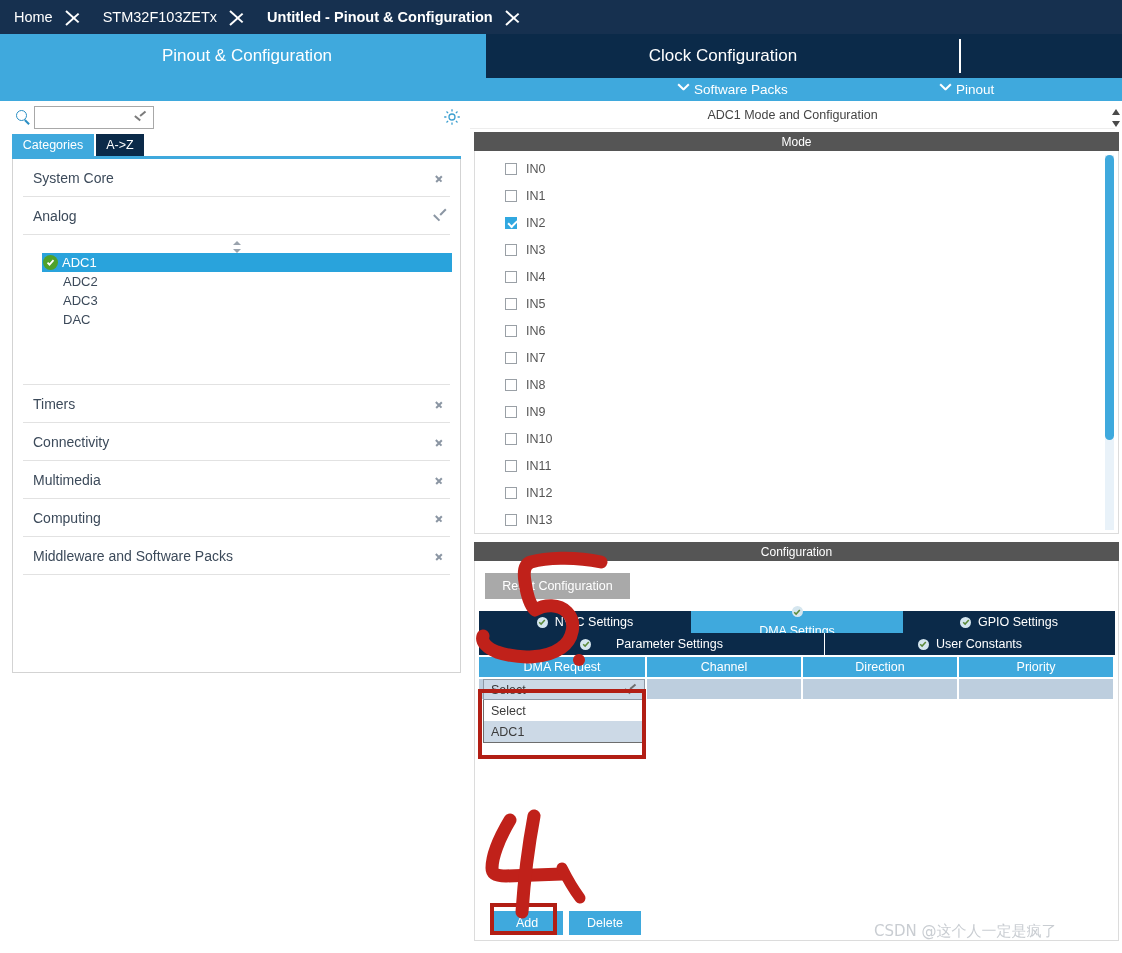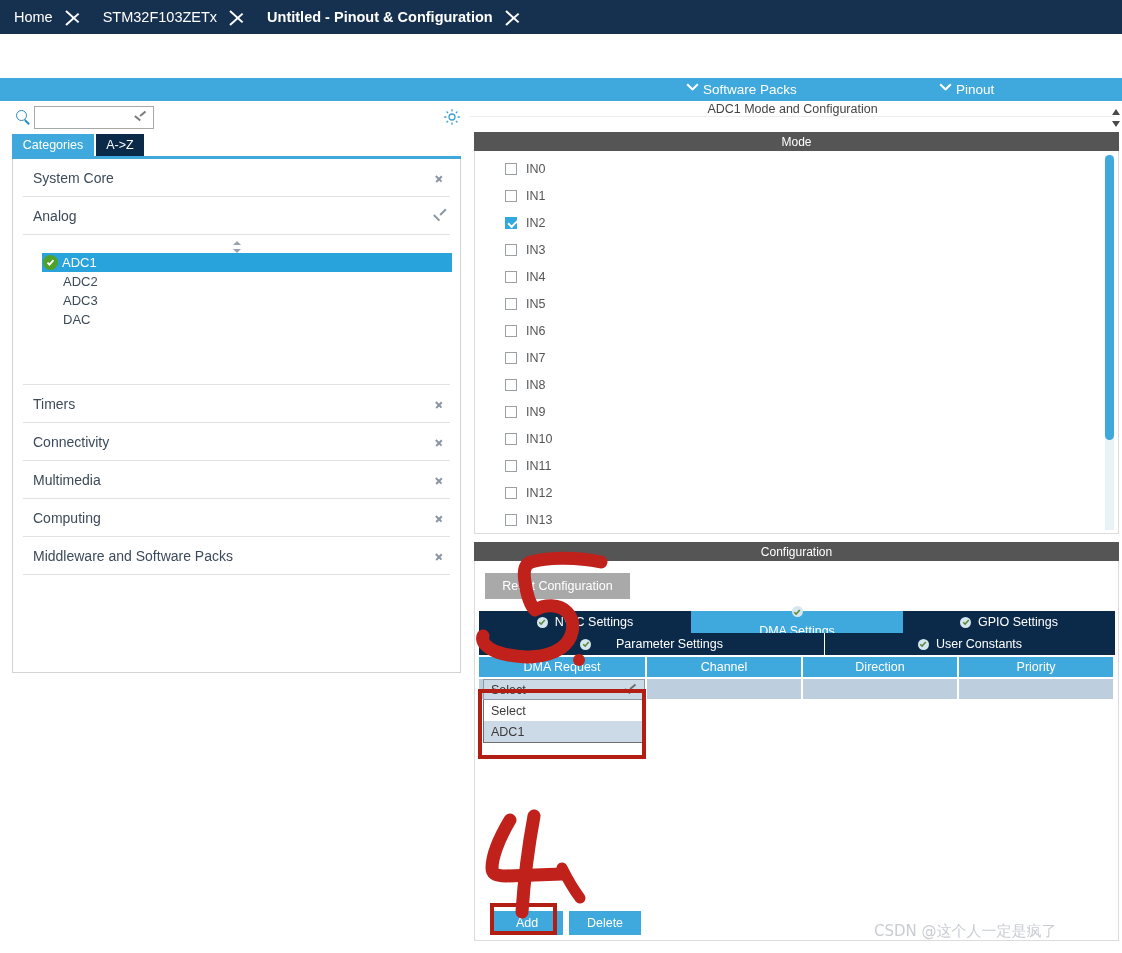--- a/index.html
+++ b/index.html
@@ -60,21 +60,21 @@
   .subbar {
     position: absolute; left: 470px; top: 78px; width: 652px; height: 23px;
     background: #3fa9dd;
     color: #ffffff; font-size: 13.5px;
   }
   .subbar-item {
     position: absolute; top: 0; height: 23px;
     display: flex; align-items: center; gap: 6px;
     color: #ffffff;
   }
-  .sw-packs { left: 216px; align-items: center; }
+  .sw-packs { left: 207px; align-items: center; }
   .sb-pinout { left: 469px; }
   .chev {
     display: inline-block; width: 11px; height: 11px; position: relative;
   }
   .chev::before, .chev::after {
     content: ""; position: absolute; top: 2px; width: 8px; height: 2px; background: #ffffff;
   }
   .chev::before { left: 0px; transform: rotate(45deg); }
   .chev::after  { left: 5px; transform: rotate(-45deg); }
 
@@ -184,21 +184,21 @@
     display: flex; align-items: center; justify-content: center;
   }
   .okbadge svg { display: block; }
 
   
   .right-panel {
     position: absolute; left: 470px; top: 101px; width: 652px; height: 852px;
     background: #ffffff;
   }
   .mode-title {
-    position: absolute; left: 0; top: 0; width: 645px; height: 16px;
+    position: absolute; left: 0; top: 0; width: 645px; height: 28px;
     display: flex; align-items: center; justify-content: center;
     font-size: 12.5px; color: #444;
     background: #ffffff;
     border-bottom: 1px solid #ededed;
   }
   .sec-header {
     position: absolute; left: 4px; width: 645px; height: 19px;
     background: #555555; color: #ffffff; font-size: 12px;
     display: flex; align-items: center; justify-content: center;
   }
@@ -371,20 +371,30 @@
 
   <div class="breadcrumb-bar">
     <span class="crumb">Home</span>
     <span class="crumb-sep"></span>
     <span class="crumb">STM32F103ZETx</span>
     <span class="crumb-sep"></span>
     <span class="crumb active">Untitled - Pinout &amp; Configuration</span>
     <span class="crumb-sep"></span>
   </div>
 
+  <div class="tabbar">
+    <div class="tab sel tab-pinout">
+      <span>Pinout &amp; Configuration</span>
+    </div>
+    <div class="tab unsel tab-clock">
+      <span>Clock Configuration</span>
+    </div>
+    <div class="tab unsel tab-extra"></div>
+    <div class="tab-divider"></div>
+  </div>
 
   <div class="leftstrip-fill"></div>
   <div class="subbar">
     <div class="subbar-item sw-packs">
       <span class="chev"></span>
       <span>Software Packs</span>
     </div>
     <div class="subbar-item sb-pinout">
       <span class="chev"></span>
       <span>Pinout</span>

